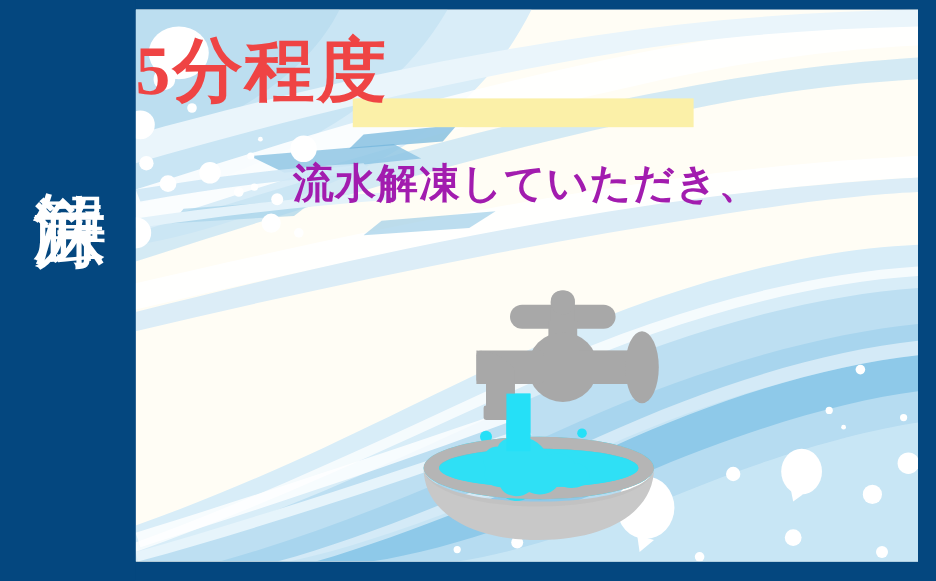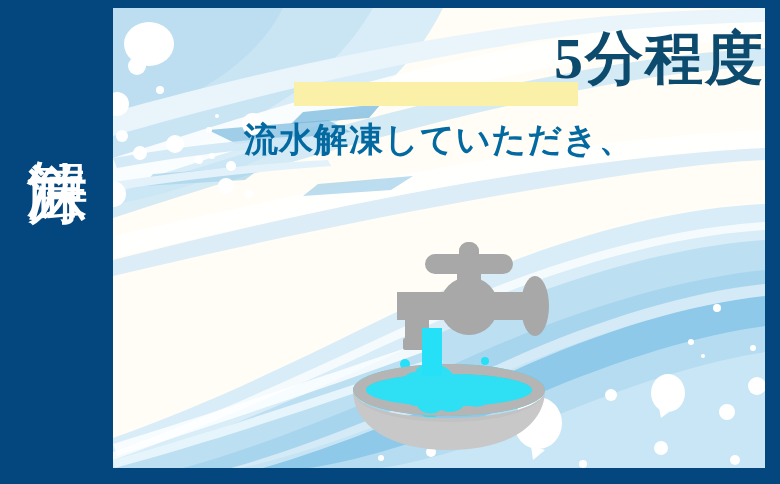--- a/index.html
+++ b/index.html
@@ -90,35 +90,35 @@
     top: 74px;
     width: 284px;
     height: 24px;
     background: #fbf0a8;
   }
   #headline {
     position: absolute;
     left: 0;
     top: 22px;
     width: 652px;
-    text-align: right;
+    text-align: left;
     font-size: 58px;
     line-height: 1;
     font-weight: 700;
-    color: #0c4a6e;
+    color: #ef4444;
     letter-spacing: 2px;
     font-family: "Liberation Serif", "DejaVu Serif", serif;
   }
   #subtext {
     position: absolute;
     left: 0;
-    top: 108px;
+    top: 122px;
     width: 652px;
     text-align: center;
-    color: #0369a1;
+    color: #a21caf;
     font-size: 34px;
     line-height: 1.42;
     font-weight: 600;
     letter-spacing: 1px;
     font-family: "Liberation Serif", "DejaVu Serif", serif;
   }
   #subtext .line { display: block; }
 
   
   #illustration {

